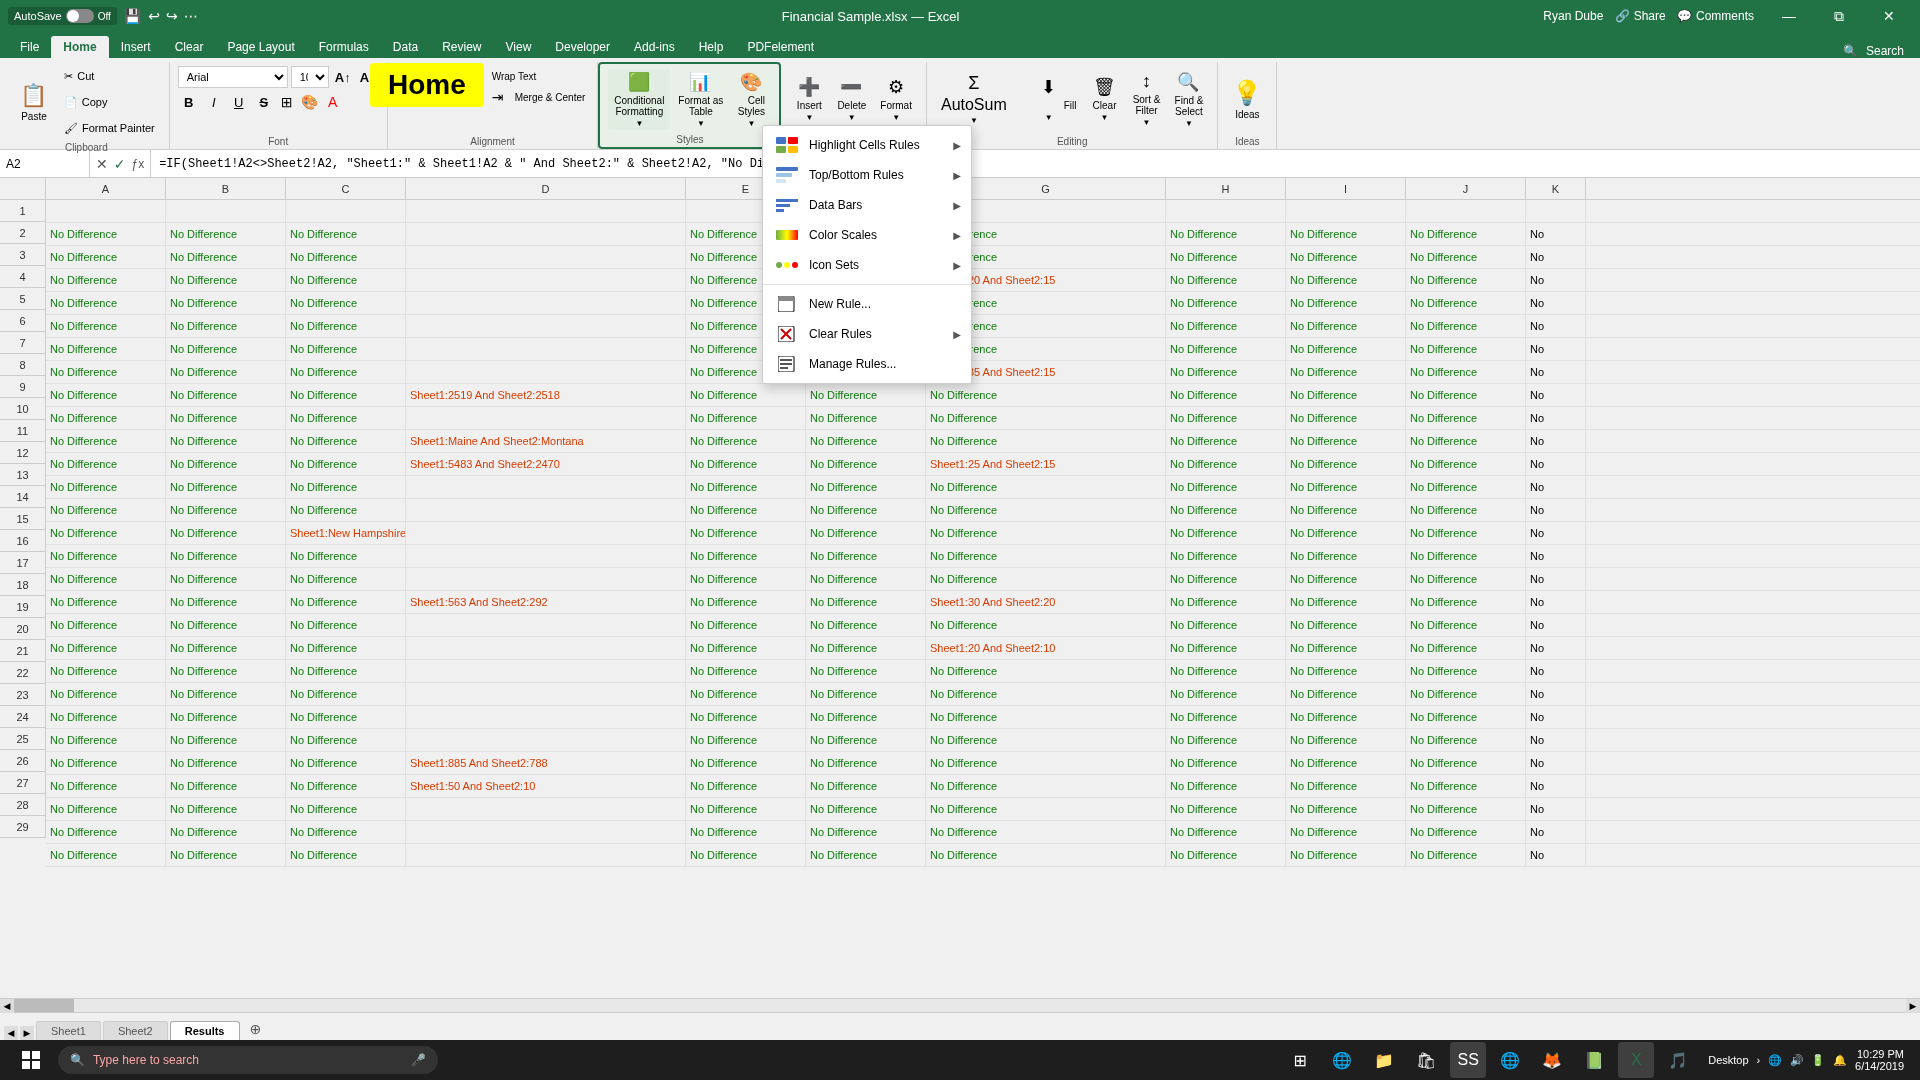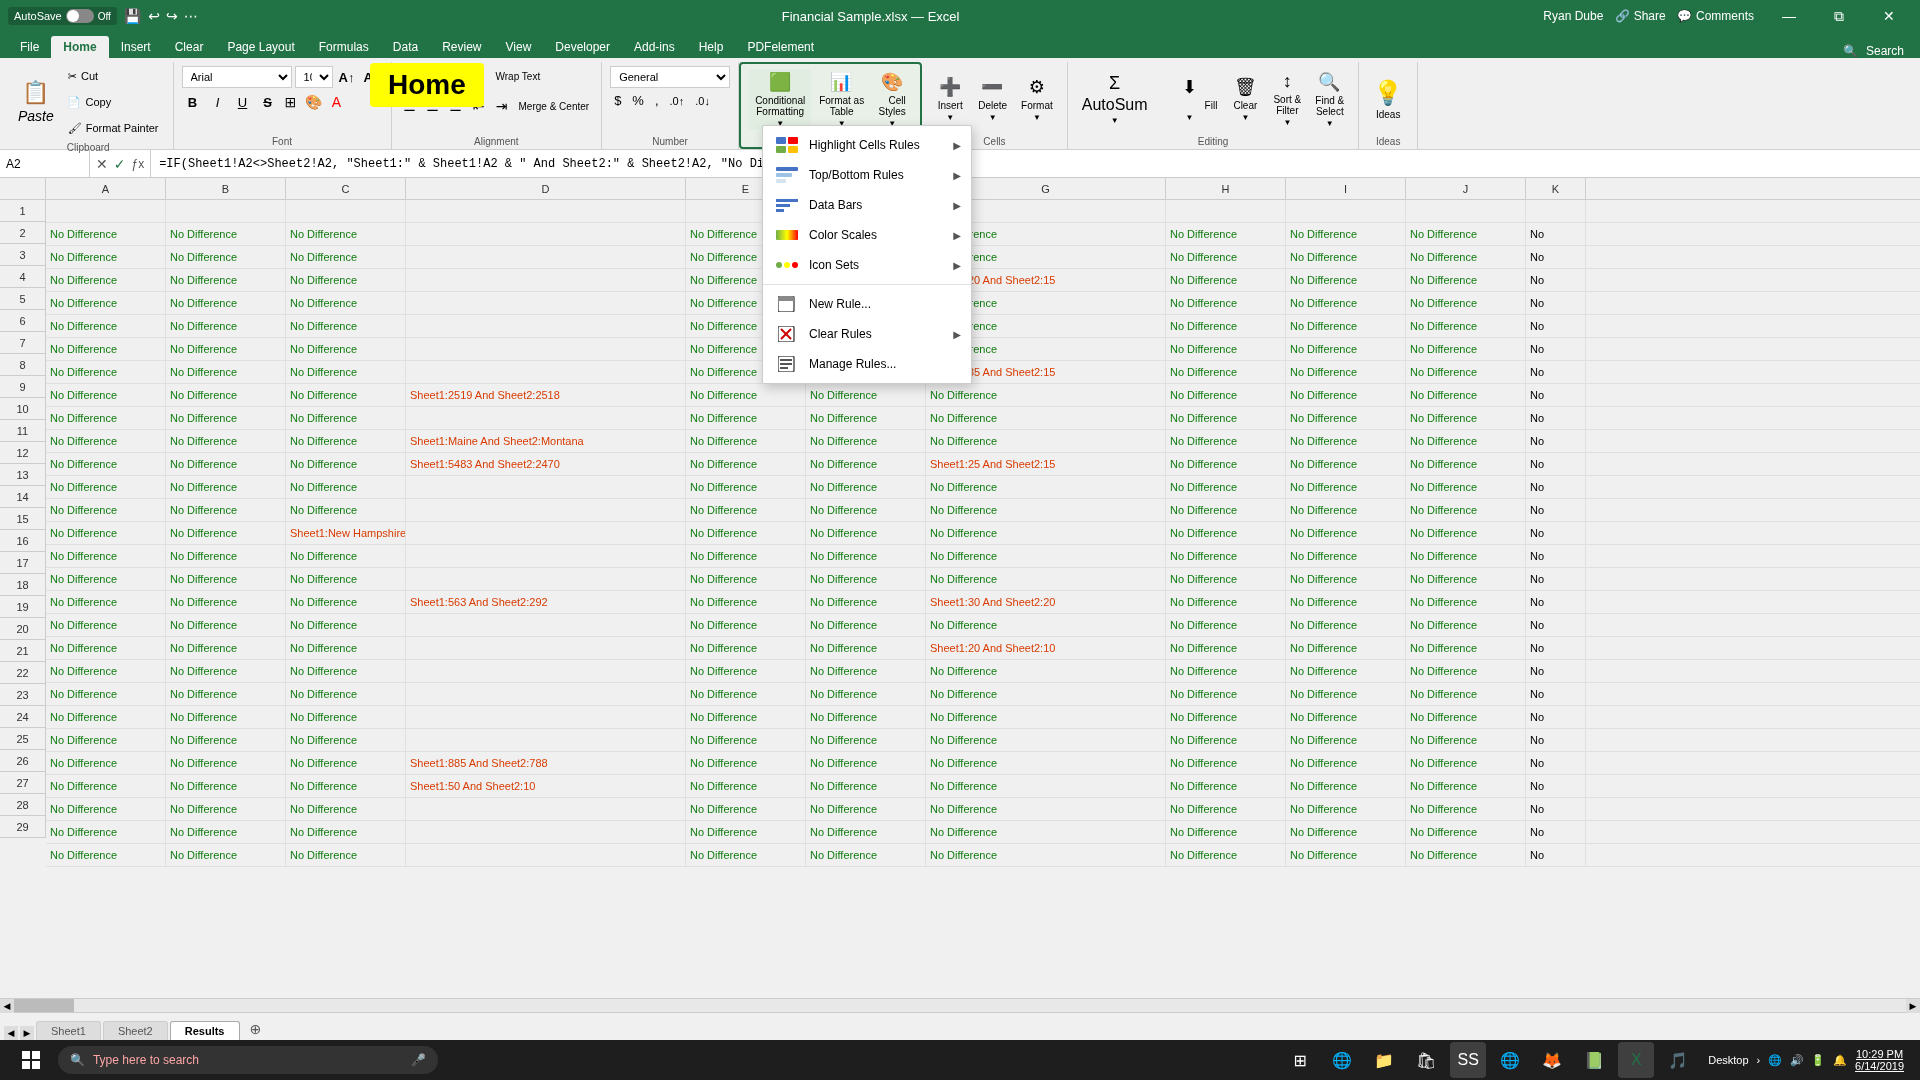--- a/index.html
+++ b/index.html
@@ -287,21 +287,21 @@
       position: fixed;
       bottom: 0;
       left: 0;
       right: 0;
     }
     .taskbar-start { width: 46px; height: 32px; background: #1e1e1e; display: flex; align-items: center; justify-content: center; }
     .taskbar-search { flex: 1; max-width: 380px; background: #333; border-radius: 20px; height: 28px; display: flex; align-items: center; padding: 0 12px; gap: 8px; color: #aaa; font-size: 12px; }
     .taskbar-icons { display: flex; align-items: center; gap: 6px; margin-left: auto; }
     .taskbar-icon { width: 36px; height: 36px; display: flex; align-items: center; justify-content: center; color: white; font-size: 16px; cursor: pointer; }
     .taskbar-right { display: flex; align-items: center; gap: 8px; padding: 0 8px; color: white; font-size: 11px; }
-    .taskbar-time { text-align: center; text-decoration: underline; }
+    .taskbar-time { text-align: right; }
 
     
     .font-row { display: flex; align-items: center; gap: 3px; }
     .font-select { border: 1px solid #ccc; background: white; padding: 1px 4px; font-size: 11px; width: 110px; height: 22px; }
     .font-size { border: 1px solid #ccc; background: white; padding: 1px 4px; font-size: 11px; width: 38px; height: 22px; }
     .bold-btn { font-weight: bold; font-size: 13px; min-width: 22px; height: 22px; border: none; background: none; cursor: pointer; padding: 0 3px; }
     .italic-btn { font-style: italic; font-size: 13px; min-width: 22px; height: 22px; border: none; background: none; cursor: pointer; padding: 0 3px; }
     .underline-btn { text-decoration: underline; font-size: 13px; min-width: 22px; height: 22px; border: none; background: none; cursor: pointer; padding: 0 3px; }
 
     
@@ -375,21 +375,21 @@
 </div>
 
 <div class="ribbon">
 
   <div class="home-highlight">Home</div>
 
   <div class="ribbon-group">
     <div class="ribbon-buttons">
       <div class="rb" style="min-width:44px;">
         <span style="font-size:22px;">📋</span>
-        <span style="font-size:14px;font-style:italic;">Paste</span>
+        <span style="font-size:10px;">Paste</span>
       </div>
       <div style="display:flex;flex-direction:column;gap:2px;">
         <div class="rb-small">✂ <span>Cut</span></div>
         <div class="rb-small">📄 <span>Copy</span></div>
         <div class="rb-small">🖌 <span>Format Painter</span></div>
       </div>
     </div>
     <div class="ribbon-group-title">Clipboard</div>
   </div>
 
@@ -412,55 +412,40 @@
         <button class="bold-btn" style="text-decoration:line-through;">S</button>
         <span style="cursor:pointer;padding:0 3px;font-size:14px;">⊞</span>
         <span style="cursor:pointer;padding:0 3px;font-size:14px;">🎨</span>
         <span style="cursor:pointer;padding:0 3px;font-size:14px;color:#ff0000;">A</span>
       </div>
     </div>
     <div class="ribbon-group-title">Font</div>
   </div>
 
   <div class="ribbon-group">
-    <div style="display:flex;flex-direction:column;gap:10px;padding-top:2px;">
+    <div style="display:flex;flex-direction:column;gap:1px;padding-top:2px;">
       <div class="font-row">
         <span class="align-icon">⊤</span>
         <span class="align-icon">≡</span>
         <span class="align-icon">⊥</span>
         <span class="align-icon" style="font-size:10px;">↵</span>
         <span style="font-size:10px;cursor:pointer;padding:2px 4px;">Wrap Text</span>
       </div>
       <div class="font-row">
         <span class="align-icon">☰</span>
         <span class="align-icon">☰</span>
         <span class="align-icon">☰</span>
         <span class="align-icon">⇤</span>
         <span class="align-icon">⇥</span>
         <span style="font-size:10px;cursor:pointer;padding:2px 4px;">Merge &amp; Center</span>
       </div>
     </div>
     <div class="ribbon-group-title">Alignment</div>
   </div>
 
-  <div class="ribbon-group">
-    <div style="display:flex;flex-direction:column;gap:3px;padding-top:2px;">
-      <select class="num-format">
-        <option>General</option>
-      </select>
-      <div class="font-row">
-        <span style="cursor:pointer;padding:2px 4px;font-size:13px;">$</span>
-        <span style="cursor:pointer;padding:2px 4px;font-size:13px;">%</span>
-        <span style="cursor:pointer;padding:2px 4px;font-size:13px;">,</span>
-        <span style="cursor:pointer;padding:2px 4px;font-size:11px;">.0↑</span>
-        <span style="cursor:pointer;padding:2px 4px;font-size:11px;">.0↓</span>
-      </div>
-    </div>
-    <div class="ribbon-group-title">Number</div>
-  </div>
 
   <div class="ribbon-group cf-highlighted">
     <div class="ribbon-buttons">
       <div class="rb" style="background:#e0ede0;">
         <span style="font-size:18px;">🟩</span>
         <span style="font-size:10px;text-align:center;">Conditional<br>Formatting</span>
         <span style="font-size:8px;">▼</span>
       </div>
       <div class="rb">
         <span style="font-size:18px;">📊</span>

